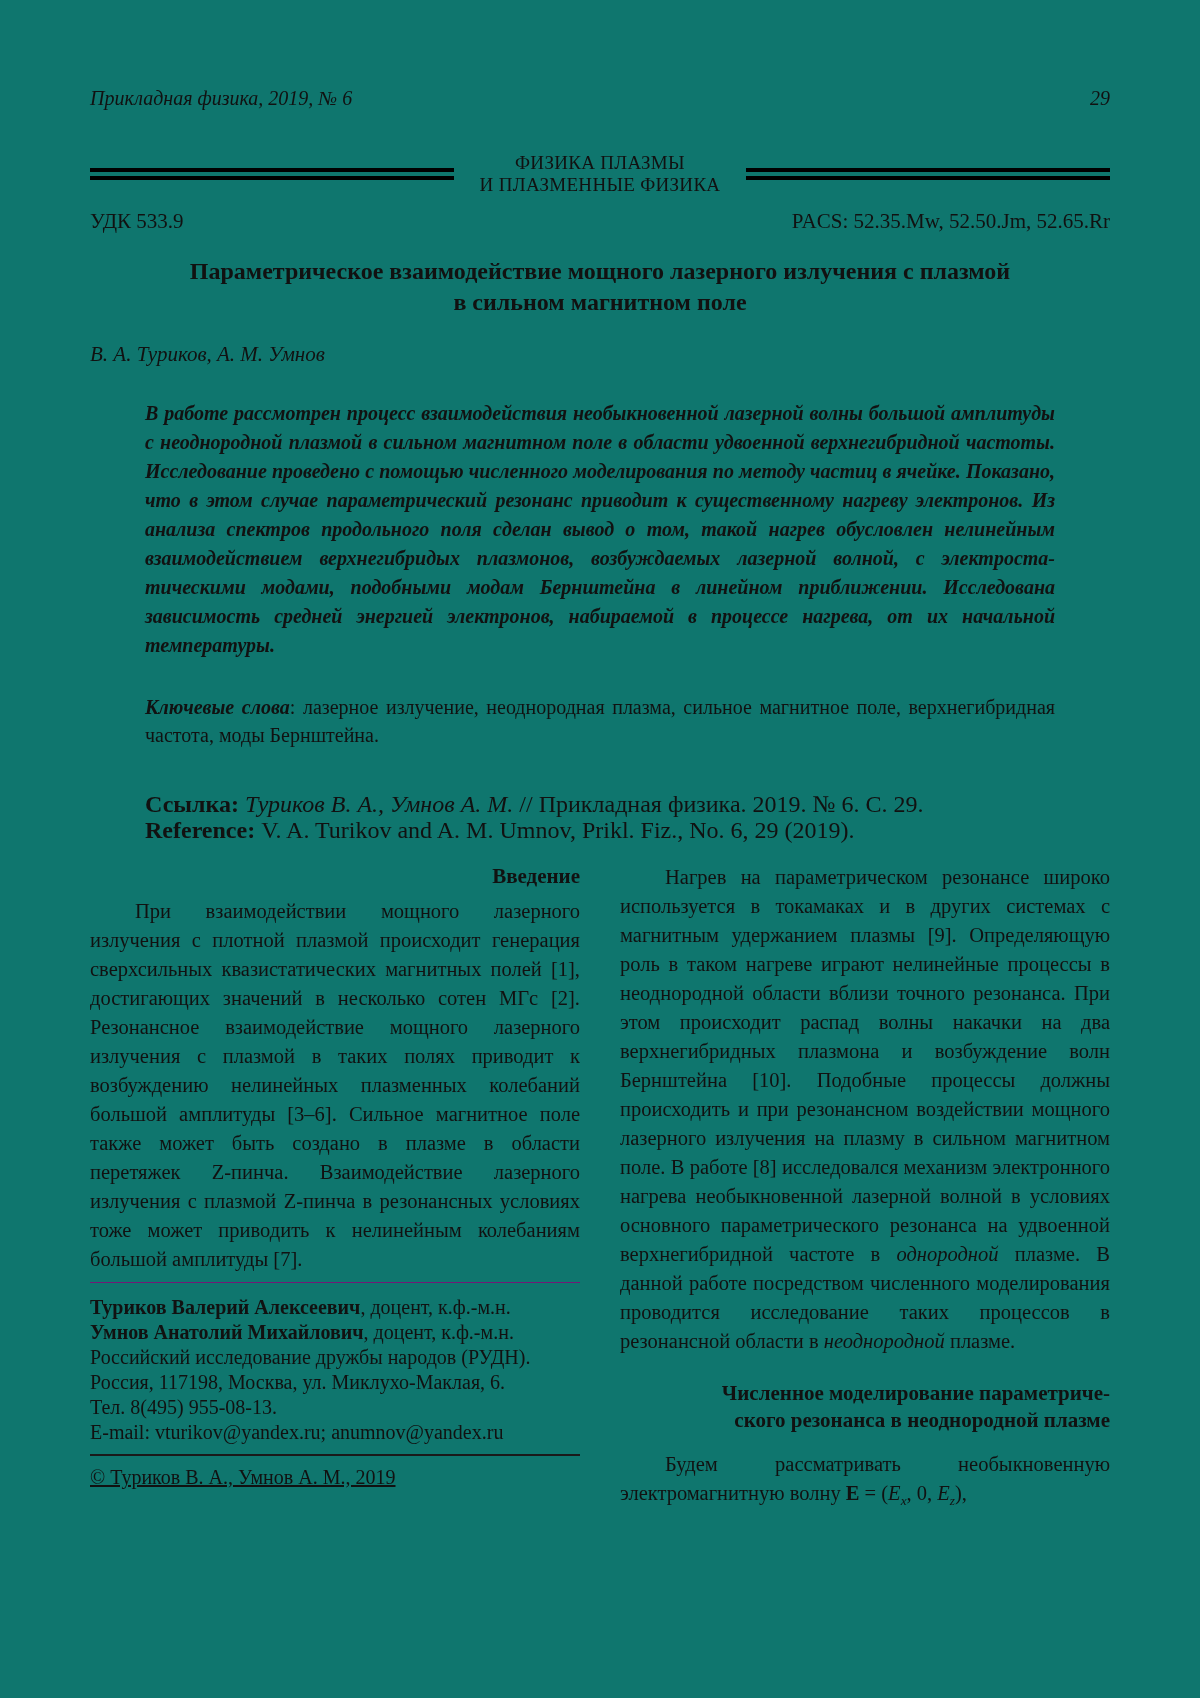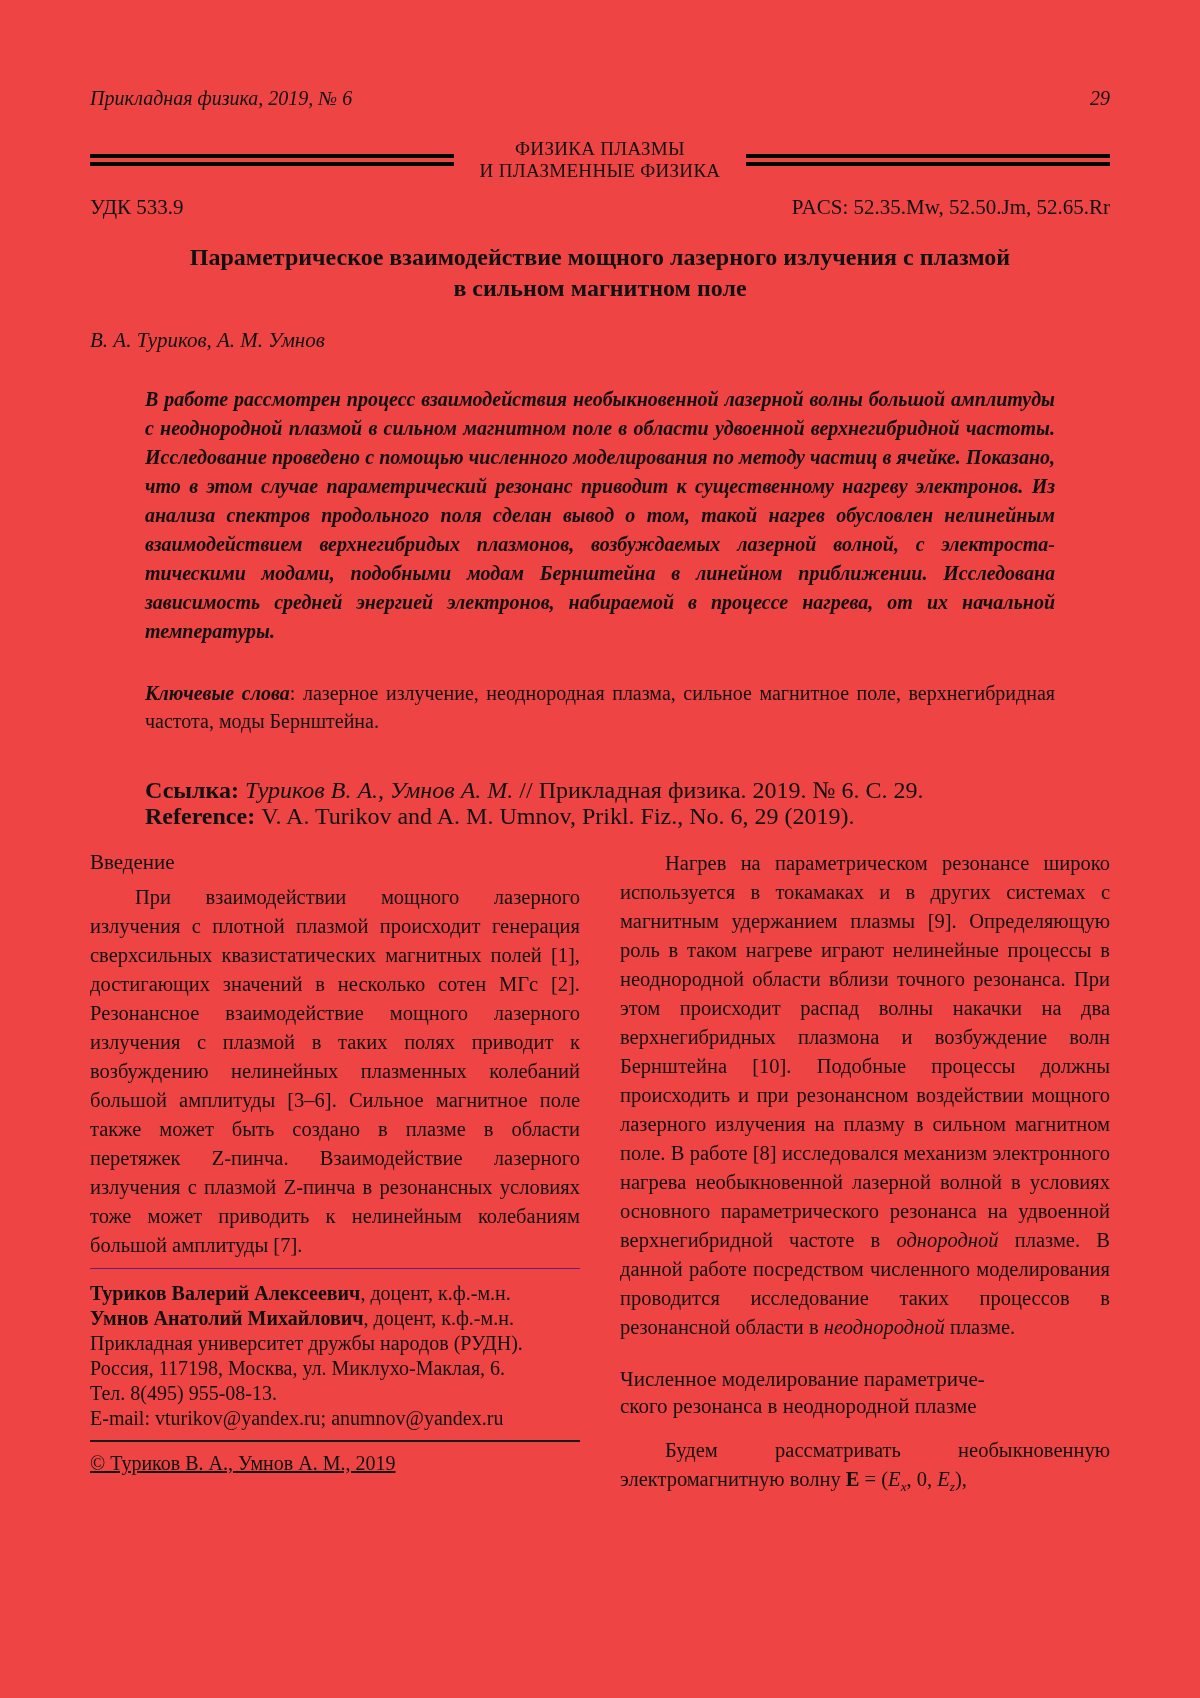--- a/index.html
+++ b/index.html
@@ -1,48 +1,48 @@
 <!DOCTYPE html>
 <html lang="ru"><head>
 <meta charset="utf-8">
 <style>
   * { margin:0; padding:0; box-sizing:border-box; }
   html,body { background:#ffffff; }
   .page {
-    width:1200px; height:1698px; background:#ef4444; color:#111;
+    width:1200px; height:1698px; background:#0f766e; color:#111;
     font-family:"Liberation Serif","DejaVu Serif",serif;
     position:relative; overflow:hidden;
     padding:86px 90px 0 90px;
   }
   
   .header-row { display:flex; justify-content:space-between; align-items:baseline;
     font-style:italic; font-size:20px; line-height:24px; }
   
-  .banner { display:flex; align-items:center; margin-top:28px; }
+  .banner { display:flex; align-items:center; margin-top:42px; }
   .dbl-rule { flex:1 1 0; height:12px; border-top:4px solid #000; border-bottom:4px solid #000; }
   .banner-text { padding:0 26px; text-align:center; font-size:19px; line-height:22px;
     white-space:nowrap; letter-spacing:0.3px; }
   .banner-text span { display:block; }
   
   .meta-row { display:flex; justify-content:space-between; font-size:21px;
     line-height:24px; margin-top:13px; }
   
   .title { text-align:center; font-weight:bold; font-size:24px; line-height:31px; margin-top:23px; }
   .title span { display:block; }
   .authors { text-align:left; font-style:italic; font-size:21px; line-height:24px; margin-top:24px; }
   
   .abstract { margin:33px 55px 0 55px; font-size:20px; font-weight:bold; font-style:italic;
     line-height:29px; text-align:justify; }
   .keywords { margin:33px 55px 0 55px; font-size:20px; line-height:28px; text-align:justify; }
   .citation { margin:42px 55px 0 55px; font-size:24px; line-height:26px; }
   .citation div { margin:0; }
   
   .columns { display:flex; gap:40px; margin-top:20px; }
   .col { width:490px; font-size:20.5px; line-height:29px; text-align:justify; }
-  .sec-heading { text-align:left; font-weight:normal; font-size:21px; line-height:26px; }
+  .sec-heading { text-align:right; font-weight:bold; font-size:21px; line-height:26px; }
   .sec-heading span { display:block; }
   .col p.body-par { text-indent:45px; margin-top:8px; }
   .model-heading { margin:24px 0 16px 0; line-height:27px; }
   
   .footnote { margin-top:8px; border-top:1px solid #701a75; padding-top:12px;
     font-size:20px; line-height:25px; text-align:left; }
   .footnote div { text-indent:0; }
   .received { font-style:italic; margin-top:9px; }
   .copyright-rule { border-top:2px solid #1a1a1a; margin-top:9px; }
   .copyright { padding-top:9px; font-size:20px;text-decoration:underline; }
@@ -90,21 +90,21 @@
 
   <div class="columns">
 
     <div class="col">
       <div class="sec-heading">Введение</div>
       <p class="body-par">При взаимодействии мощного лазерного излучения с плотной плазмой происходит ге­нерация сверхсильных квазистатических маг­нитных полей [1], достигающих значений в несколько сотен МГс [2]. Резонансное взаи­модействие мощного лазерного излучения с плазмой в таких полях приводит к возбужде­нию нелинейных плазменных колебаний большой амплитуды [3–6]. Сильное магнитное поле также может быть создано в плазме в об­ласти перетяжек Z-пинча. Взаимодействие ла­зерного излучения с плазмой Z-пинча в резонансных условиях тоже может приводить к нелинейным колебаниям большой амплиту­ды [7].</p>
 
       <div class="footnote">
         <div><span style="font-weight: bold;">Туриков Валерий Алексеевич</span><span>, доцент, к.ф.-м.н.</span></div>
         <div><span style="font-weight: bold;">Умнов Анатолий Михайлович</span><span>, доцент, к.ф.-м.н.</span></div>
-        <div>Прикладная университет дружбы народов (РУДН).</div>
+        <div>Российский исследование дружбы народов (РУДН).</div>
         <div>Россия, 117198, Москва, ул. Миклухо-Маклая, 6.</div>
         <div>Тел. 8(495) 955-08-13.</div>
         <div>E-mail: vturikov@yandex.ru; anumnov@yandex.ru</div>
         <div class="copyright-rule"></div>
         <div class="copyright">© Туриков В. А., Умнов А. М., 2019</div>
       </div>
     </div>
 
     <div class="col">
       <p class="body-par" style="margin-top:0;"><span>Нагрев на параметрическом резонансе широко используется в токамаках и в других системах с магнитным удержанием плазмы [9]. Определяющую роль в таком нагреве иг­рают нелинейные процессы в неоднородной области вблизи точного резонанса. При этом происходит распад волны накачки на два верхнегибридных плазмона и возбуждение волн Бернштейна [10]. Подобные процессы должны происходить и при резонансном воз­действии мощного лазерного излучения на плазму в сильном магнитном поле. В работе [8] исследовался механизм электронного нагрева необыкновенной лазерной волной в условиях основного параметрического резо­нанса на удвоенной верхнегибридной частоте в </span><span style="font-style: italic;">однородной</span><span> плазме. В данной работе по­средством численного моделирования прово­дится исследование таких процессов в резонансной области в </span><span style="font-style: italic;">неоднородной</span><span> плазме.</span></p>

